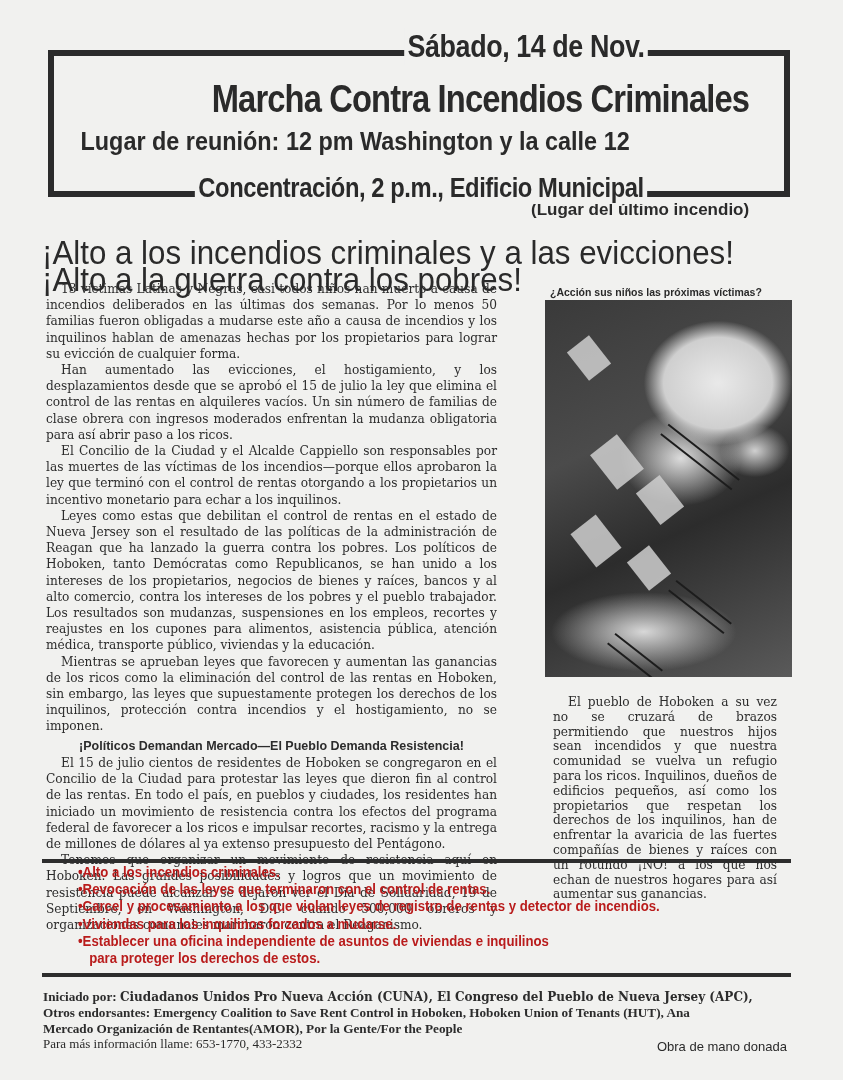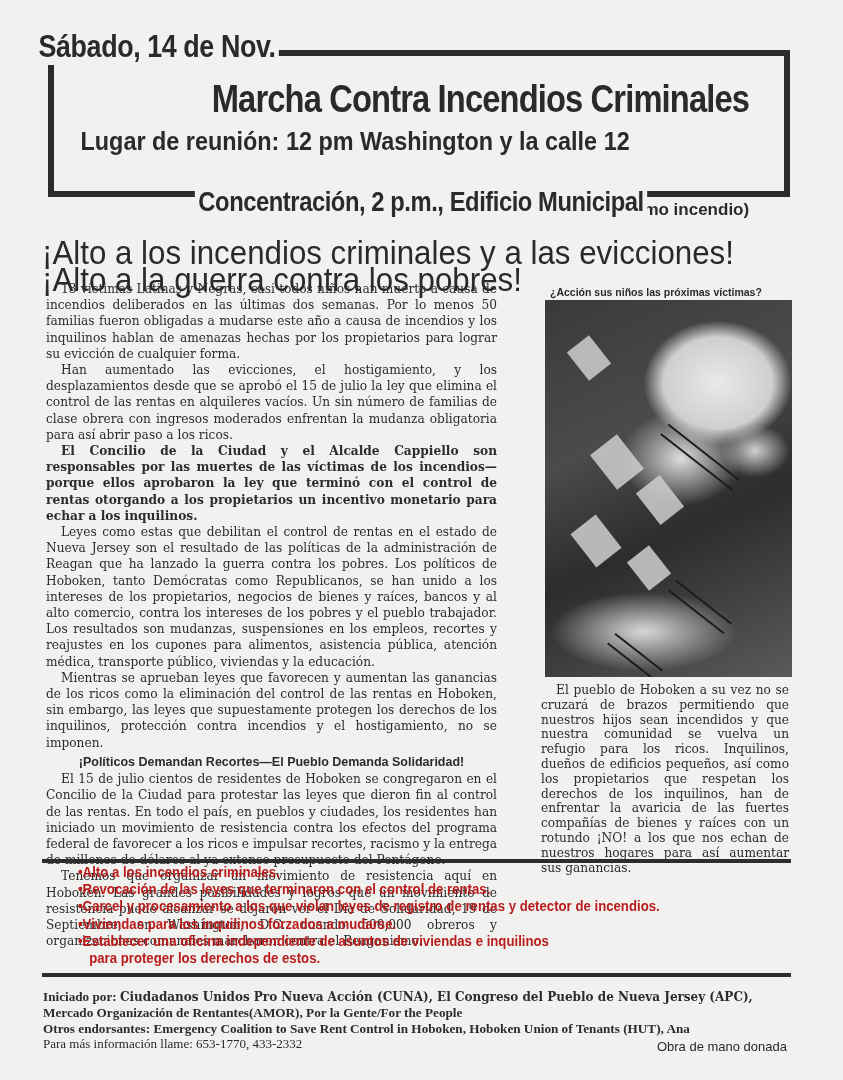--- a/index.html
+++ b/index.html
@@ -8,21 +8,21 @@
     background:#f1f1ef;
     color:#2a2a2a;
   }
 
   
   .hdr-box {
     position:absolute; left:48px; top:50px; width:742px; height:147px;
     border:6px solid #2b2b2b; box-sizing:border-box;
   }
   .hdr-date {
-    position:absolute; left:0; width:671px; top:28px; text-align:left;margin-left:12px;
+    position:absolute; left:0; width:671px; top:28px; text-align:right;
   }
   .hdr-date span, .hdr-conc span {
     background:#f1f1ef; padding:0 4px;
     font-family:"Liberation Sans", sans-serif; font-weight:bold;
     transform:scaleX(0.84); display:inline-block; letter-spacing:-0.5px;
   }
   .hdr-date span { font-size:32px; }
   .hdr-title {
     position:absolute; left:50px; width:743px; top:78px; text-align:right;
     font-family:"Liberation Sans", sans-serif; font-weight:bold;
@@ -33,40 +33,40 @@
     position:absolute; left:50px; width:743px; top:126px; text-align:left;
     font-family:"Liberation Sans", sans-serif; font-weight:bold;
     font-size:26px;
   }
   .hdr-meet span { display:inline-block; transform:scaleX(0.9); white-space:nowrap; }
   .hdr-note {
     position:absolute; left:531px; top:160px;
     font-family:"Liberation Sans", sans-serif; font-weight:bold; font-size:17px;margin-top:40px;
   }
   .hdr-conc {
-    position:absolute; left:50px; width:743px; top:187px; text-align:center;
+    position:absolute; left:50px; width:743px; top:173px; text-align:center;
   }
   .hdr-conc span { font-size:27px; transform:scaleX(0.88); white-space:nowrap; }
 
   
   .headline {
     position:absolute; left:42px; top:239px; width:760px;
     font-family:"Liberation Sans", sans-serif; font-weight:normal;
     font-size:34px; line-height:27px; color:#2a2a2a;
   }
   .headline div { transform:scaleX(0.92); transform-origin:left; white-space:nowrap; }
 
   
   .col-left {
     position:absolute; left:46px; top:281px; width:451px;
     font-family:"DejaVu Serif", serif; font-size:12.2px; line-height:16.2px;
     text-align:justify; color:#2c2c2c;
   }
   .col-left p { margin:0; text-indent:15px; }
-  .col-left p.bold { font-weight:bold; }
+  .col-left p.bold { font-weight:normal; }
   .col-left .subhead {
     font-family:"Liberation Sans", sans-serif; font-weight:bold; font-size:12.5px;
     text-align:center; margin:3px 0 1px 0; text-indent:0;
   }
 
   .caption {
     position:absolute; left:550px; top:286px;
     font-family:"Liberation Sans", sans-serif; font-weight:bold; font-size:10.5px;
   }
   .photo {
@@ -86,21 +86,21 @@
   .photo .rail {
     position:absolute; border:2px solid #1c1c1c; border-left:none; border-right:none;
     transform:rotate(38deg); height:10px;
   }
 
   .col-right {
     position:absolute; left:541px; top:683px; width:248px;
     font-family:"DejaVu Serif", serif; font-size:12.2px; line-height:14.8px;
     text-align:justify; color:#2c2c2c;
   }
-  .col-right p { margin:0; text-indent:15px; }
+  .col-right p { margin:12px; text-indent:15px; }
 
   .rule {
     position:absolute; left:42px; width:749px; height:4px; background:#2d2d2d;
   }
 
   .demands {
     position:absolute; left:78px; top:864px; width:720px;
     font-family:"Liberation Sans", sans-serif; font-weight:bold;
     font-size:14.2px; line-height:17.2px; color:#b91c1c;
   }
@@ -137,21 +137,21 @@
   <div>¡Alto a los incendios criminales y a las evicciones!</div>
   <div>¡Alto a la guerra contra los pobres!</div>
 </div>
 
 <div class="col-left">
   <p>13 víctimas Latinas y Negras, casi todos niños han muerto a causa de incendios deliberados en las últimas dos semanas. Por lo menos 50 familias fueron obligadas a mudarse este año a causa de incendios y los inquilinos hablan de amenazas hechas por los propietarios para lograr su evicción de cualquier forma.</p>
   <p>Han aumentado las evicciones, el hostigamiento, y los desplazamientos desde que se aprobó el 15 de julio la ley que elimina el control de las rentas en alquileres vacíos. Un sin número de familias de clase obrera con ingresos moderados enfrentan la mudanza obligatoria para así abrir paso a los ricos.</p>
   <p class="bold">El Concilio de la Ciudad y el Alcalde Cappiello son responsables por las muertes de las víctimas de los incendios—porque ellos aprobaron la ley que terminó con el control de rentas otorgando a los propietarios un incentivo monetario para echar a los inquilinos.</p>
   <p>Leyes como estas que debilitan el control de rentas en el estado de Nueva Jersey son el resultado de las políticas de la administración de Reagan que ha lanzado la guerra contra los pobres. Los políticos de Hoboken, tanto Demócratas como Republicanos, se han unido a los intereses de los propietarios, negocios de bienes y raíces, bancos y al alto comercio, contra los intereses de los pobres y el pueblo trabajador. Los resultados son mudanzas, suspensiones en los empleos, recortes y reajustes en los cupones para alimentos, asistencia pública, atención médica, transporte público, viviendas y la educación.</p>
   <p>Mientras se aprueban leyes que favorecen y aumentan las ganancias de los ricos como la eliminación del control de las rentas en Hoboken, sin embargo, las leyes que supuestamente protegen los derechos de los inquilinos, protección contra incendios y el hostigamiento, no se imponen.</p>
-  <p class="subhead">¡Políticos Demandan Recortes—El Pueblo Demanda Solidaridad!</p>
+  <p class="subhead">¡Políticos Demandan Mercado—El Pueblo Demanda Resistencia!</p>
   <p>El 15 de julio cientos de residentes de Hoboken se congregaron en el Concilio de la Ciudad para protestar las leyes que dieron fin al control de las rentas. En todo el país, en pueblos y ciudades, los residentes han iniciado un movimiento de resistencia contra los efectos del programa federal de favorecer a los ricos e impulsar recortes, racismo y la entrega de millones de dólares al ya extenso presupuesto del Pentágono.</p>
   <p>Tenemos que organizar un movimiento de resistencia aquí en Hoboken. Las grandes posibilidades y logros que un movimiento de resistencia puede alcanzar se dejaron ver el Día de Solidaridad, 19 de Septiembre, en Washington, D.C. cuando 500,000 obreros y organizaciones comunales marcharon contra el Reaganismo.</p>
 </div>
 
 <div class="caption">¿Acción sus niños las próximas víctimas?</div>
 <div class="photo">
   <div class="win" style="left:30px;top:40px;width:28px;height:36px;"></div>
   <div class="win" style="left:55px;top:140px;width:34px;height:44px;"></div>
   <div class="win" style="left:100px;top:180px;width:30px;height:40px;"></div>
   <div class="win" style="left:35px;top:220px;width:32px;height:42px;"></div>
@@ -173,17 +173,17 @@
   <div>•Carcel y procesamiento a los que violan leyes de registro de rentas y detector de incendios.</div>
   <div>•Viviendas para los inquilinos forzados a mudarse.</div>
   <div>•Establecer una oficina independiente de asuntos de viviendas e inquilinos</div>
   <div class="cont">para proteger los derechos de estos.</div>
 </div>
 
 <div class="rule" style="top:973px;"></div>
 
 <div class="footer">
   <div class="line"><span>Iniciado por: </span><b>Ciudadanos Unidos Pro Nueva Acción (CUNA), El Congreso del Pueblo de Nueva Jersey (APC),</b></div>
+  <div class="line">Otros endorsantes: Emergency Coalition to Save Rent Control in Hoboken, Hoboken Union of Tenants (HUT), Ana</div>
   <div class="line">Mercado Organización de Rentantes(AMOR), Por la Gente/For the People</div>
-  <div class="line">Otros endorsantes: Emergency Coalition to Save Rent Control in Hoboken, Hoboken Union of Tenants (HUT), Ana</div>
 </div>
 <div class="contact">Para más información llame: 653-1770, 433-2332</div>
 <div class="donated">Obra de mano donada</div>
 
 </body></html>

